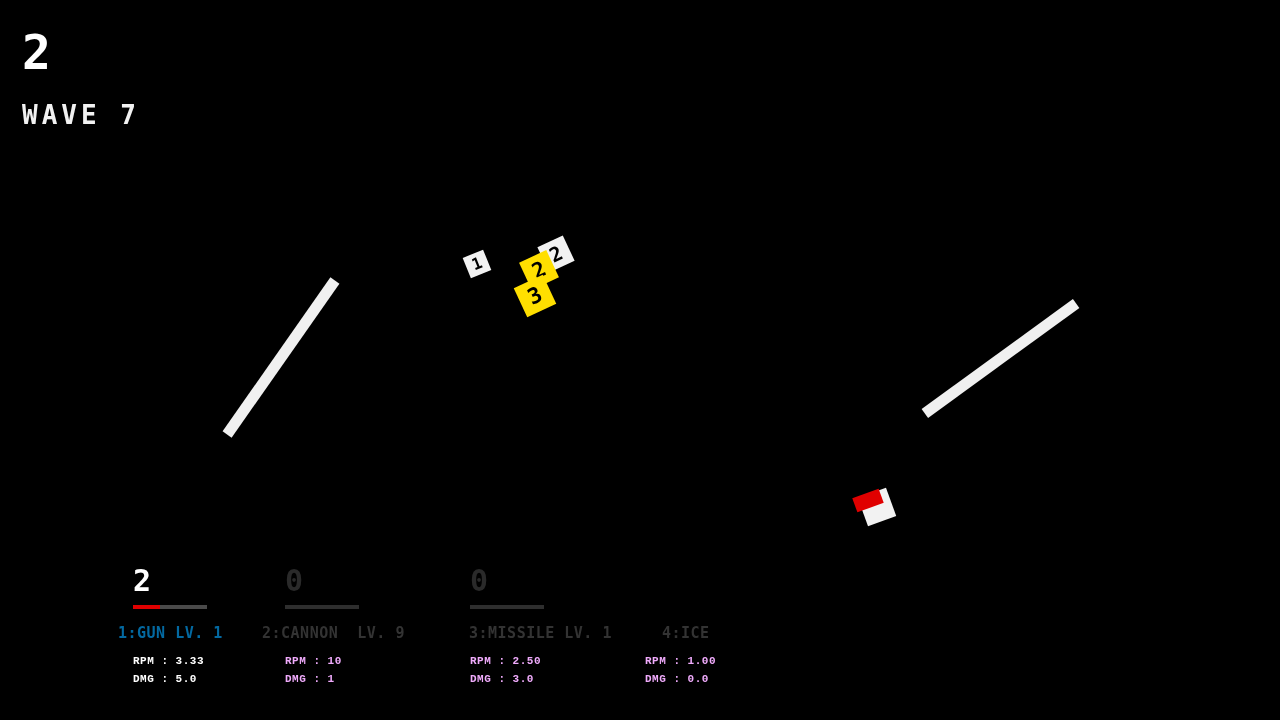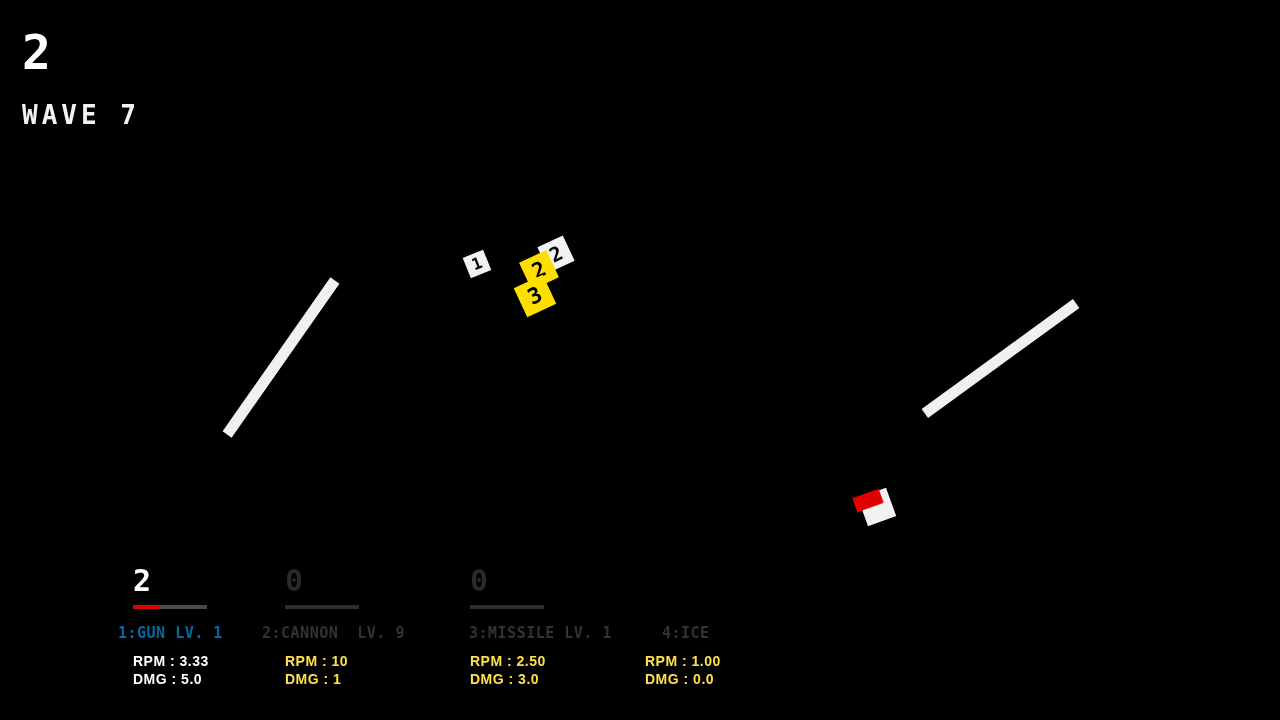--- a/index.html
+++ b/index.html
@@ -136,29 +136,29 @@
     white-space: pre;
   }
   .weapon-name { position: absolute; top: 0; }
   .weapon-name.active { color: #0369a1; }
   .weapon-name.idle   { color: #333333; }
 
   #stats-block {
     position: relative;
     margin-top: 8px;
     height: 42px;
-    font-family: Liberation Sans, sans-serif;
-    font-size: 14px;
+    font-family: Liberation Mono, monospace;
+    font-size: 11px;
     font-weight: bold;
     letter-spacing: 0.5px;
     white-space: pre;
   }
   .stat-col { position: absolute; top: 0; }
   .stat-col.active .stat-line { color: #ffffff; }
-  .stat-col.idle   .stat-line { color: #fde047; }
+  .stat-col.idle   .stat-line { color: #f0abfc; }
   .stat-line { line-height: 18px; }
 </style>
 </head>
 <body>
 
 <div id="game">
 
   <div id="hud-top">
     <div id="score-value">2</div>
     <div id="wave-label">WAVE 7</div>

